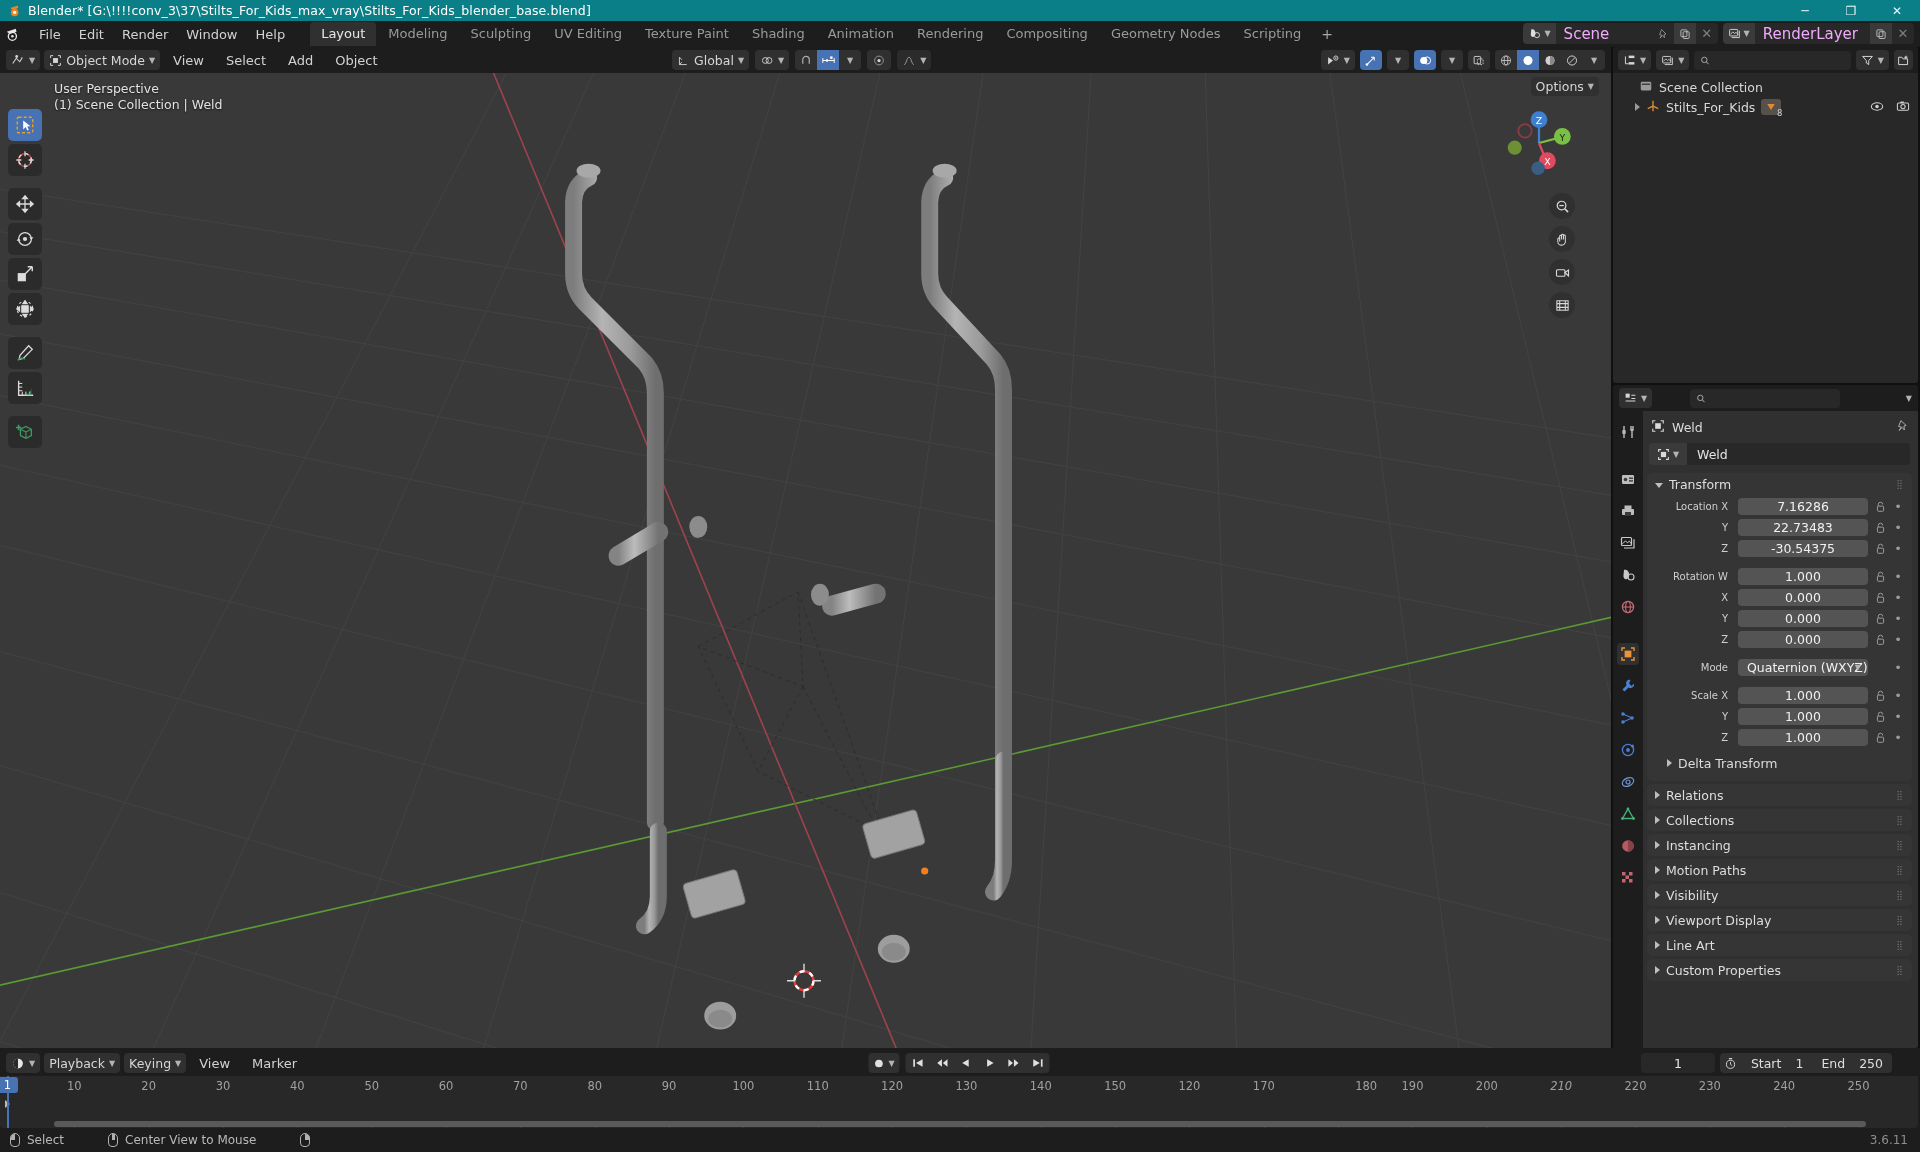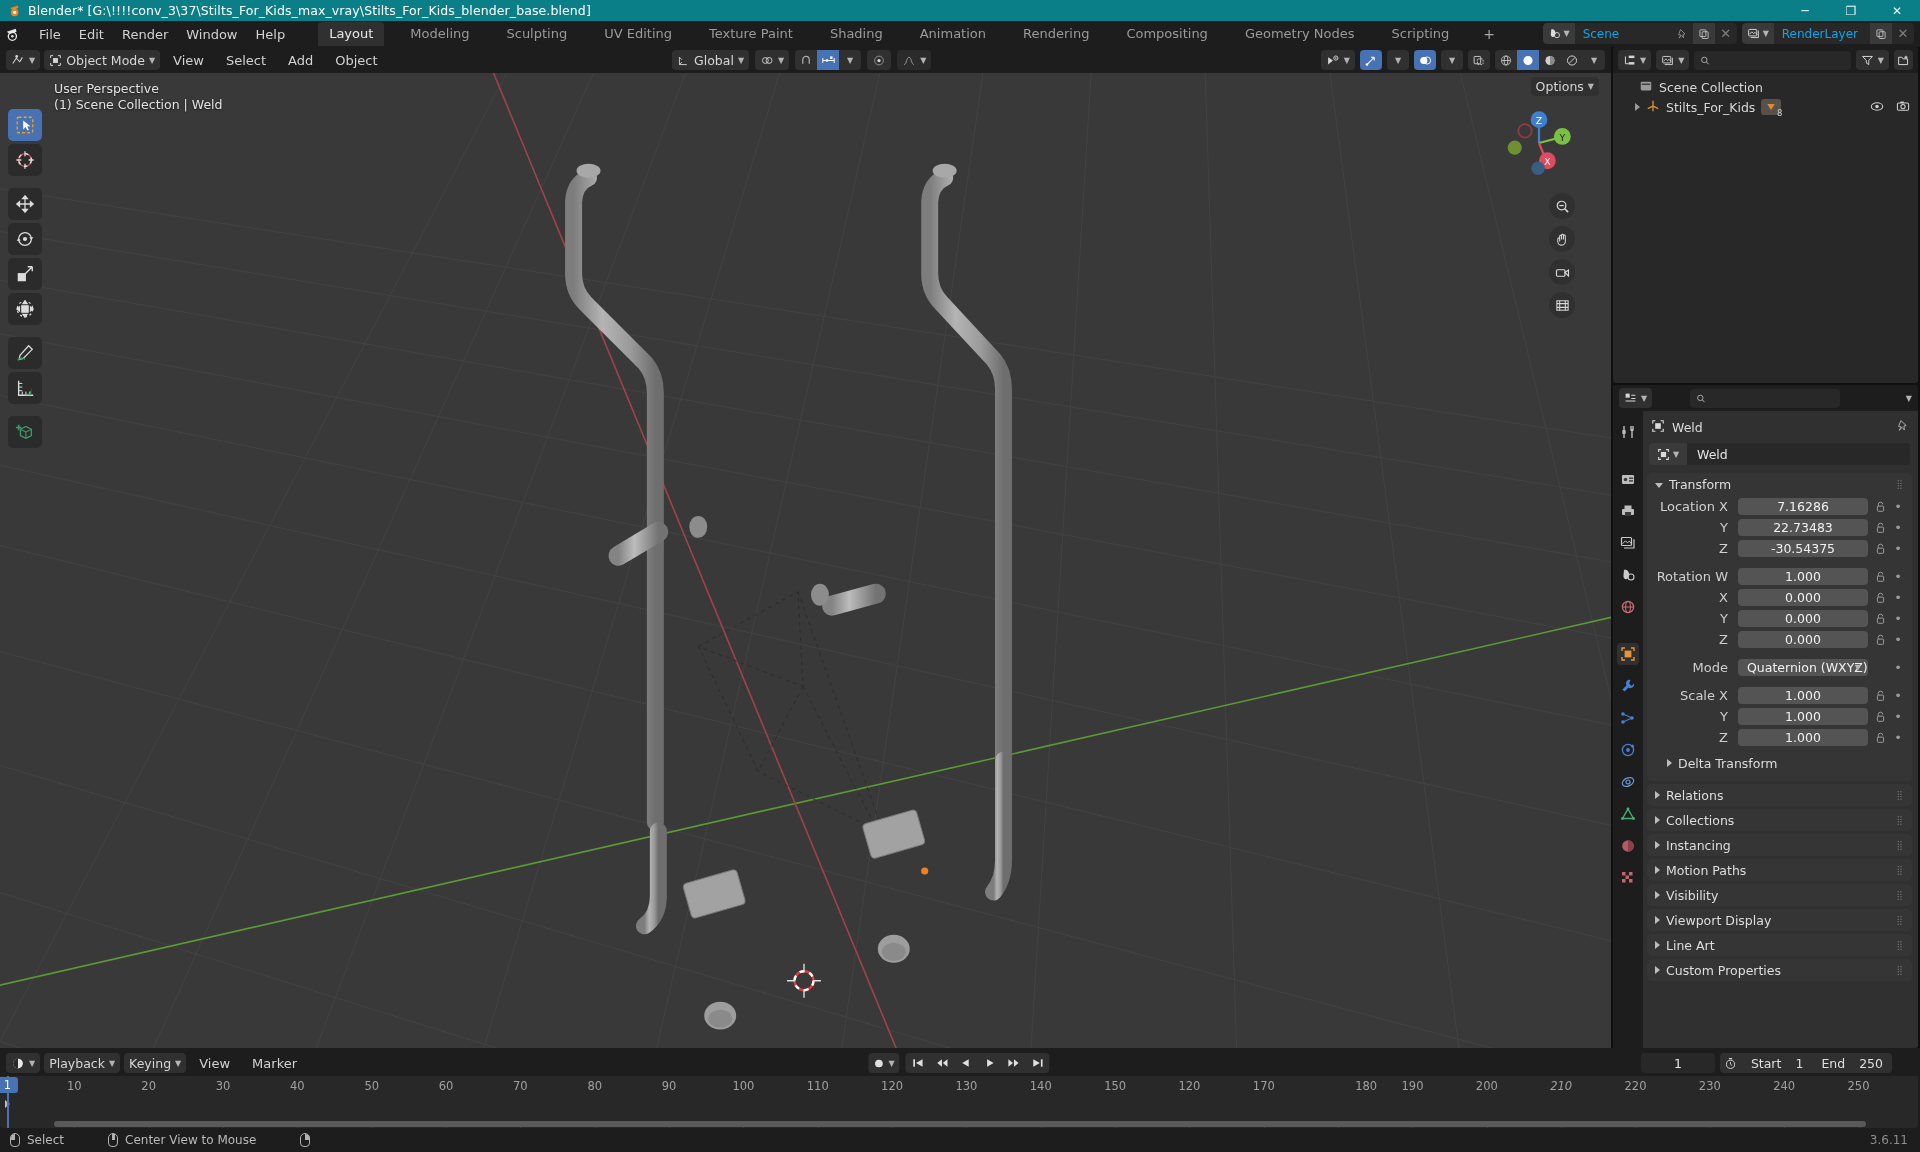--- a/index.html
+++ b/index.html
@@ -24,35 +24,35 @@
   .win-btn { width: 46px; height: 21px; display: flex; align-items: center; justify-content: center;
              color: #eaf6f7; font-size: 12px; }
 
   
   .topbar {
     height: 26px; background: #1d1d1d; display: flex; align-items: center;
     flex: 0 0 26px; padding-left: 0; gap: 0px; position: relative;
   }
   .topbar .blogo { width: 20px; height: 18px; margin: 0 8px 0 2px; }
   .menu-item { padding: 3px 9px; font-size: 13px; color: #d2d2d2; border-radius: 3px; white-space: nowrap;}
-  .wsp-tabs { display: flex; align-items: center; margin-left: 24px; gap: 15px; }
+  .wsp-tabs { display: flex; align-items: center; margin-left: 16px; gap: 1px; }
   .wsp-tab { padding: 4px 11px 5px; font-size: 13px; color: #9a9a9a; border-radius: 4px 4px 0 0; white-space: nowrap;}
   .wsp-tab.active { background: #303030; color: #e8e8e8; }
   .wsp-add { padding: 3px 8px; color: #a8a8a8; font-size: 14px; }
   .topbar-right { position: absolute; right: 6px; top: 2px; display: flex; align-items: center; gap: 5px; }
   .idblock {
     display: flex; align-items: center; background: #282828; border-radius: 4px; height: 21px; overflow: hidden;
   }
   .idblock .icobtn {
     display: flex; align-items: center; gap: 3px; padding: 0 5px; height: 21px;
     background: #3a3a3a; border-radius: 4px 0 0 4px;
   }
   .idblock .namefield {
     background: #282828; padding: 0 12px 0 8px; height: 21px; display: flex; align-items: center;
-    font-size: 12px; color: #0ea5e9; min-width: 96px;
+    font-size: 15px; color: #f0abfc; min-width: 96px;
   }
   .idblock .tailbtn { width: 22px; height: 21px; display: flex; align-items: center; justify-content: center; }
   .idblock .tailbtn.on { background: #3a3a3a; }
   .dim { opacity: .45; }
 
   
   .mainrow { flex: 1 1 auto; display: flex; min-height: 0; gap: 2px; padding: 0 2px 0 0; background:#101010;}
 
   
   .viewport-wrap { position: relative; flex: 1 1 auto; display: flex; flex-direction: column; min-width: 0; }
@@ -135,21 +135,21 @@
                   display: flex; align-items: center; padding-left: 10px; font-size: 12.5px; color: #e3e3e3;}
 
   .panel { background: #353535; border-radius: 5px; margin-bottom: 3px; }
   .panel-head { display: flex; align-items: center; height: 22px; padding: 0 8px; gap: 6px;
                 font-size: 12.5px; color: #dedede; position: relative;}
   .panel-head .grip { position: absolute; right: 8px; color: #6d6d6d; letter-spacing: 1px; font-size: 9px; line-height: 5px;}
   .chev-d { width: 0; height: 0; border-top: 5px solid #bdbdbd; border-left: 4px solid transparent; border-right: 4px solid transparent; margin-top:2px;}
   .chev-r { width: 0; height: 0; border-left: 5px solid #bdbdbd; border-top: 4px solid transparent; border-bottom: 4px solid transparent;}
   .panel-body { padding: 2px 8px 8px 8px; }
   .frow { display: flex; align-items: center; height: 19px; margin-bottom: 2px; gap: 5px;}
-  .frow .flabel { width: 78px; text-align: right; font-size: 13px; color: #cfcfcf; padding-right: 5px; }
+  .frow .flabel { width: 78px; text-align: right; font-size: 10px; color: #cfcfcf; padding-right: 5px; }
   .frow .fval { flex: 1 1 auto; height: 17px; background: #545454; border-radius: 4px; display: flex;
                 align-items: center; justify-content: center; font-size: 12.5px; color: #f0f0f0;}
   .frow .fval.drop { justify-content: flex-start; padding-left: 9px; position: relative;}
   .frow .fval.drop .dchev { position: absolute; right: 7px; }
   .frow .ficon { width: 14px; display: flex; align-items: center; justify-content: center;}
   .frow .fdot { width: 12px; display: flex; align-items: center; justify-content: center; color: #9a9a9a; font-size: 13px;}
   .fgap { height: 7px; }
   .subpanel-row { display: flex; align-items: center; gap: 6px; height: 20px; padding-left: 12px;
                   font-size: 12.5px; color: #dcdcdc; }
 

